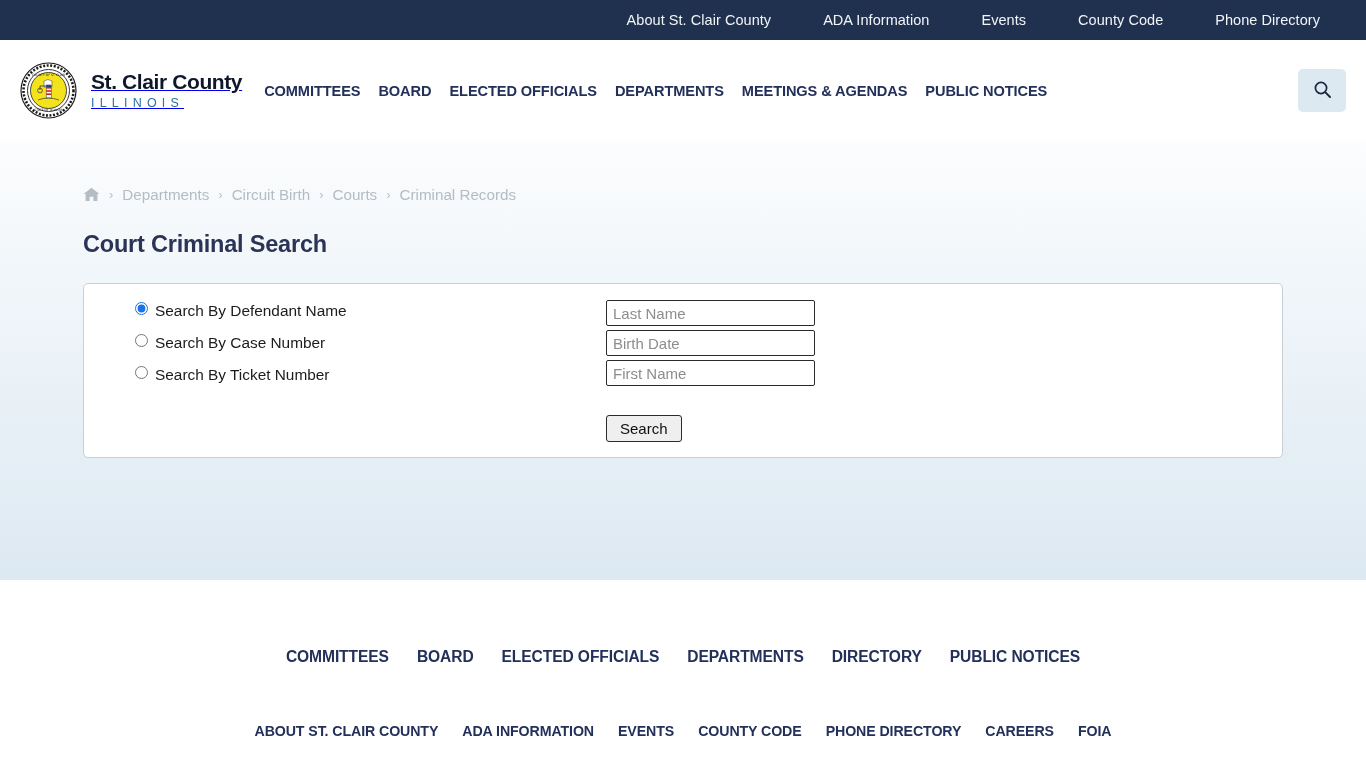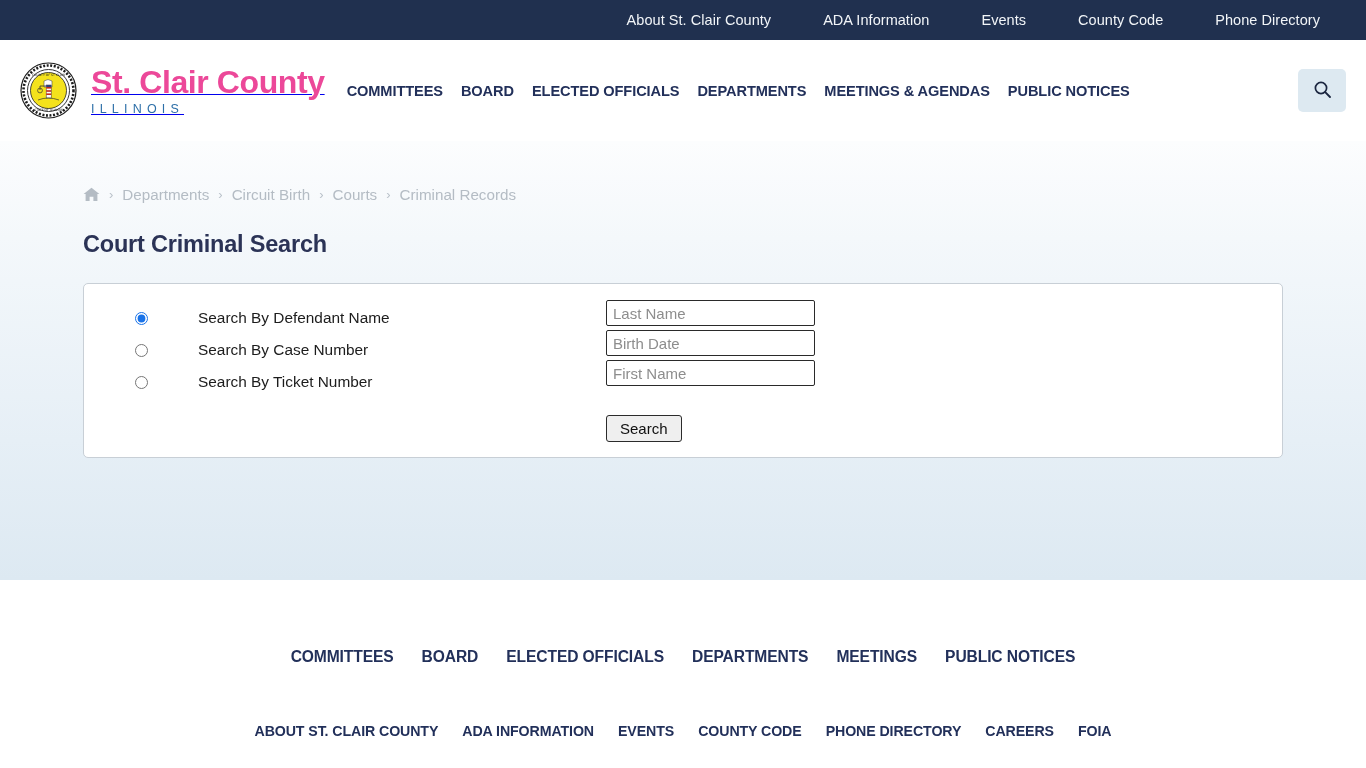--- a/index.html
+++ b/index.html
@@ -41,23 +41,23 @@
     position: relative;
   }
   .brand { display: flex; align-items: center; flex: none; }
   .seal {
     width: 57px; height: 57px; flex: none;
     position: relative;
   }
   .seal svg { display: block; }
   .brand-text { margin-left: 14px; line-height: 1; }
   .brand-title {
-    font-size: 32px;
-    font-weight: bold;
-    color: #ec4899;
+    font-size: 21px;
+    font-weight: bold;
+    color: #0f172a;
     letter-spacing: -0.4px;
     white-space: nowrap;
   }
   .brand-sub {
     font-size: 12.5px;
     font-weight: normal;
     color: #2d6fa8;
     letter-spacing: 5.2px;
     margin-top: 5px;
   }
@@ -158,23 +158,21 @@
     display: flex;
     position: relative;
   }
   .radio-col {
     padding-top: 18px;
     padding-left: 51px;
     width: 470px;
   }
   .radio-row {
     display: flex;
-    align-items: center;
     height: 32px;
-    gap: 43px;
   }
   .radio-row input[type=radio] {
     width: 13px; height: 13px;
     margin: 0 7px 0 0;
     accent-color: #1a73e8;
     cursor: pointer;
   }
   .radio-row label {
     font-size: 15.4px;
     color: #1c1c1c;
@@ -354,21 +352,21 @@
 
   </div>
 </div>
 
 <div class="footer">
   <nav class="footer-nav-primary">
     <a href="#">COMMITTEES</a>
     <a href="#">BOARD</a>
     <a href="#">ELECTED OFFICIALS</a>
     <a href="#">DEPARTMENTS</a>
-    <a href="#">MEETINGS</a>
+    <a href="#">DIRECTORY</a>
     <a href="#">PUBLIC NOTICES</a>
   </nav>
   <nav class="footer-nav-secondary">
     <a href="#">ABOUT ST. CLAIR COUNTY</a>
     <a href="#">ADA INFORMATION</a>
     <a href="#">EVENTS</a>
     <a href="#">COUNTY CODE</a>
     <a href="#">PHONE DIRECTORY</a>
     <a href="#">CAREERS</a>
     <a href="#">FOIA</a>

